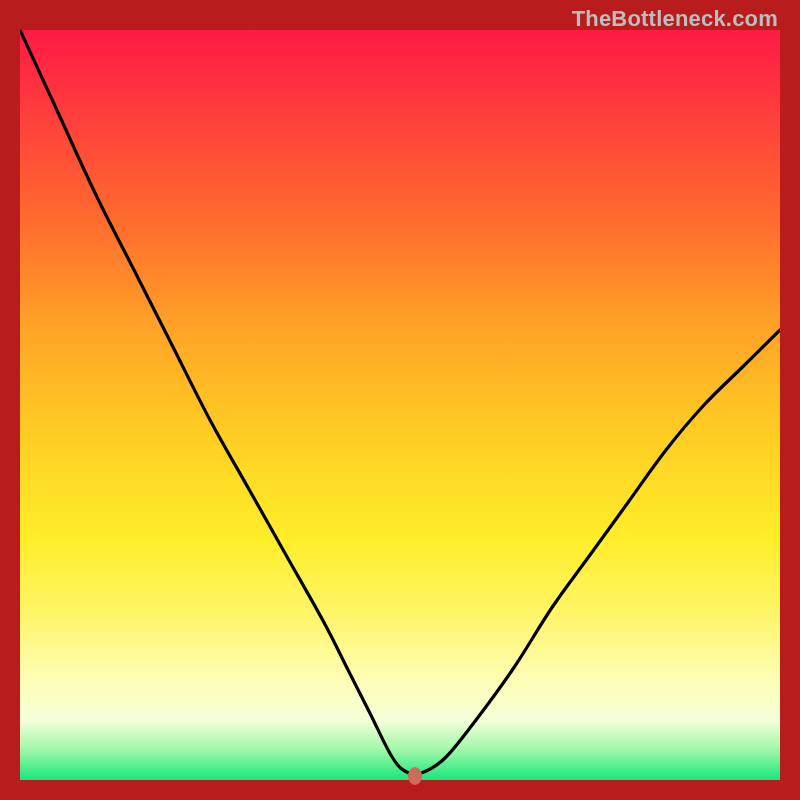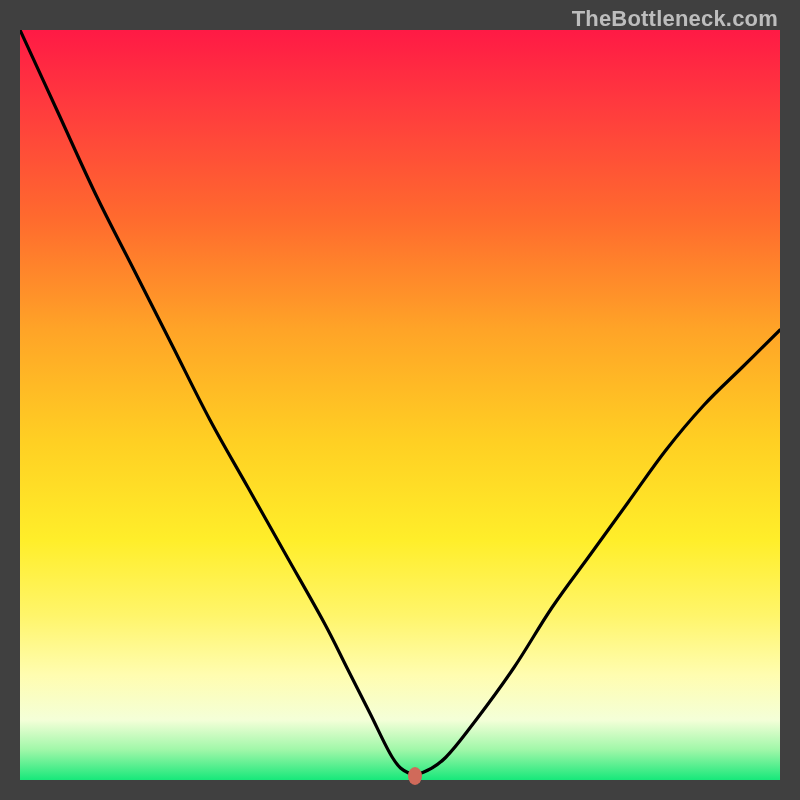--- a/index.html
+++ b/index.html
@@ -7,21 +7,21 @@
     padding: 0;
     width: 800px;
     height: 800px;
     background: #000;
     overflow: hidden;
     font-family: Arial, Helvetica, sans-serif;
   }
   .frame {
     position: absolute;
     inset: 0;
-    background: #404040;
+    background: #b91c1c;
     text-align: right;
   }
   .plot {
     position: absolute;
     left: 20px;
     top: 30px;
     width: 760px;
     height: 750px;
     
     background: linear-gradient(to bottom,

